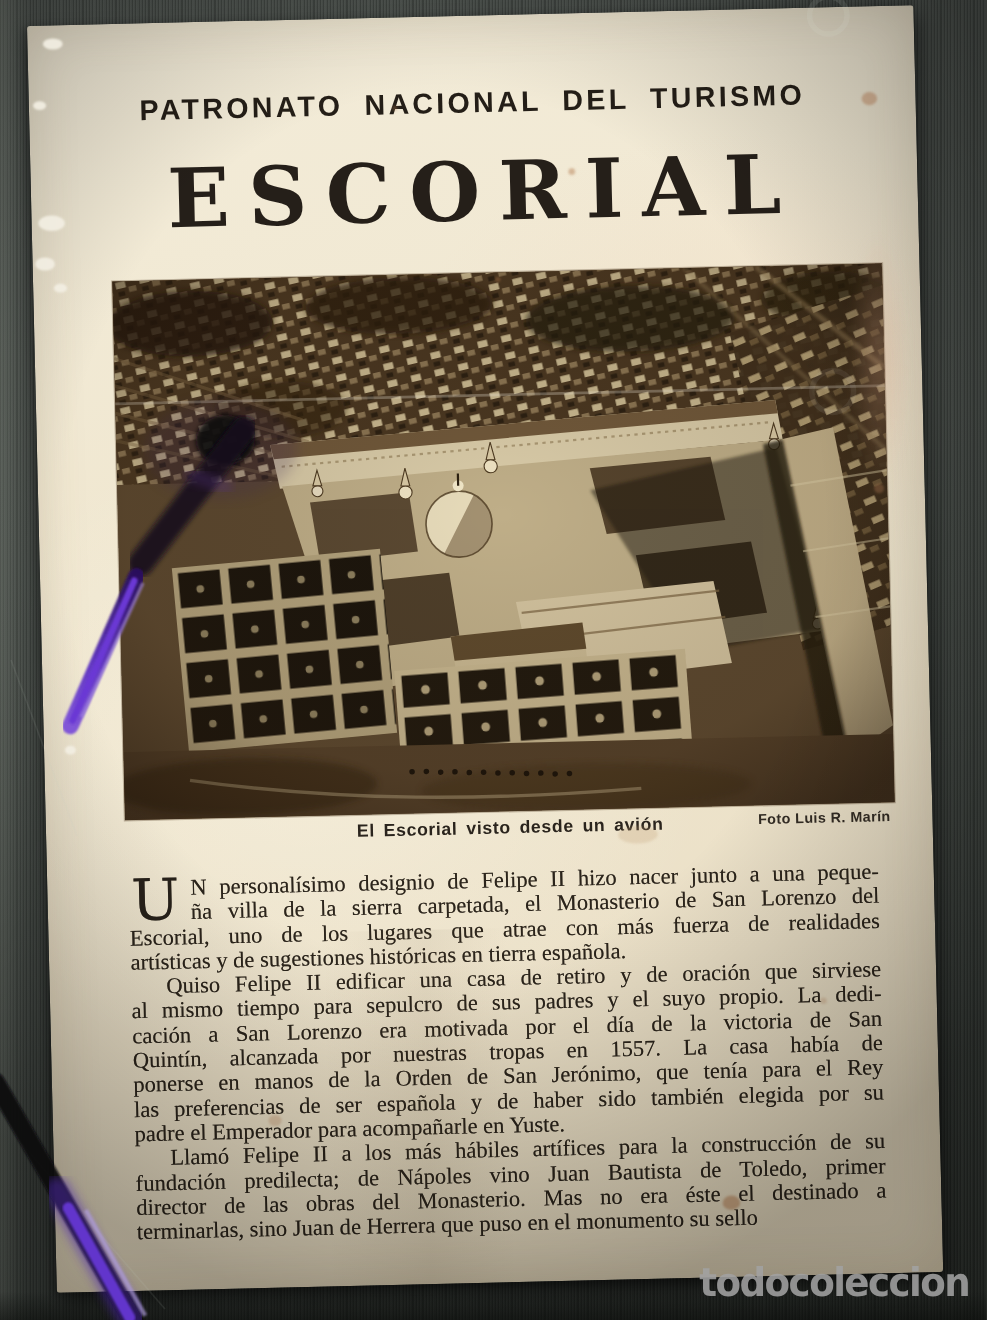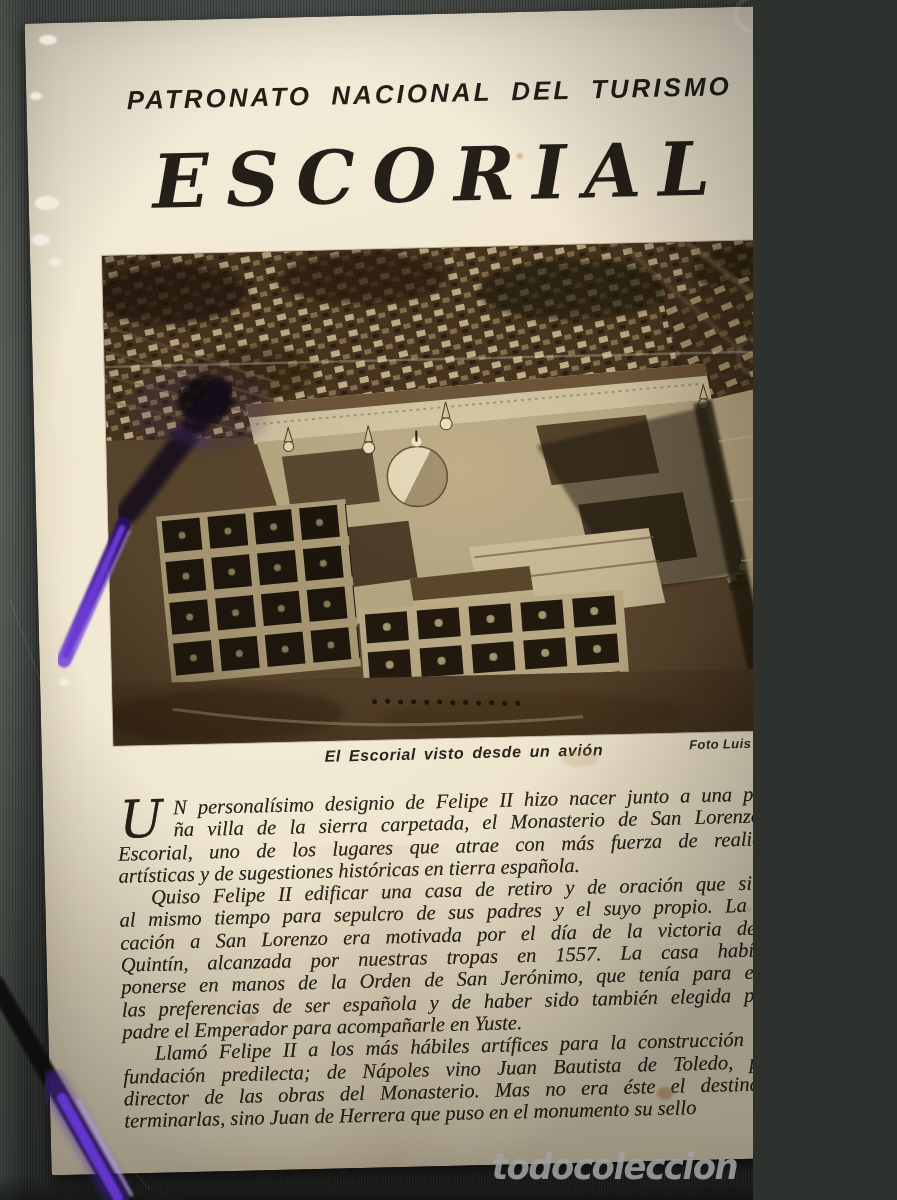--- a/index.html
+++ b/index.html
@@ -1,18 +1,18 @@
 <!DOCTYPE html>
 <html><head>
 <meta charset="utf-8">
 <style>
   html,body{margin:0;padding:0;background:#2e322e;}
-  #stage{position:relative;width:753px;height:1200px;overflow:hidden;
+  #stage{position:relative;width:897px;height:1200px;overflow:hidden;
     background:linear-gradient(160deg,#4d524e 0%,#454a46 45%,#383d39 80%,#2a2e2a 100%);
-    font-family:"Liberation Serif", serif;font-style:italic;}
+    font-family:"Liberation Serif", serif;}
   
   .bg-lines{position:absolute;inset:0;
     background:repeating-linear-gradient(90deg,rgba(8,10,8,.20) 0 1px,rgba(130,136,128,.07) 1px 2px,rgba(0,0,0,0) 2px 3px);
     mix-blend-mode:normal;}
   .bg-left-strip{position:absolute;left:0;top:0;bottom:0;width:26px;
     background:linear-gradient(90deg,rgba(150,158,146,.30),rgba(150,158,146,0));}
   .bg-vignette{position:absolute;inset:0;
     background:radial-gradient(ellipse 70% 60% at 45% 40%,rgba(0,0,0,0) 55%,rgba(0,0,0,.30) 100%);}
   .bg-bottom{position:absolute;left:0;right:0;bottom:0;height:26px;
     background:linear-gradient(rgba(0,0,0,0),rgba(10,12,10,.55));}

